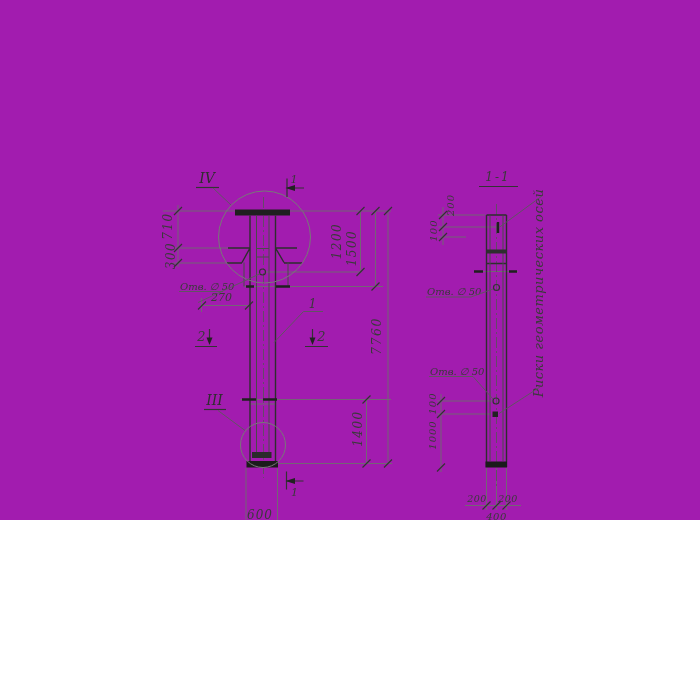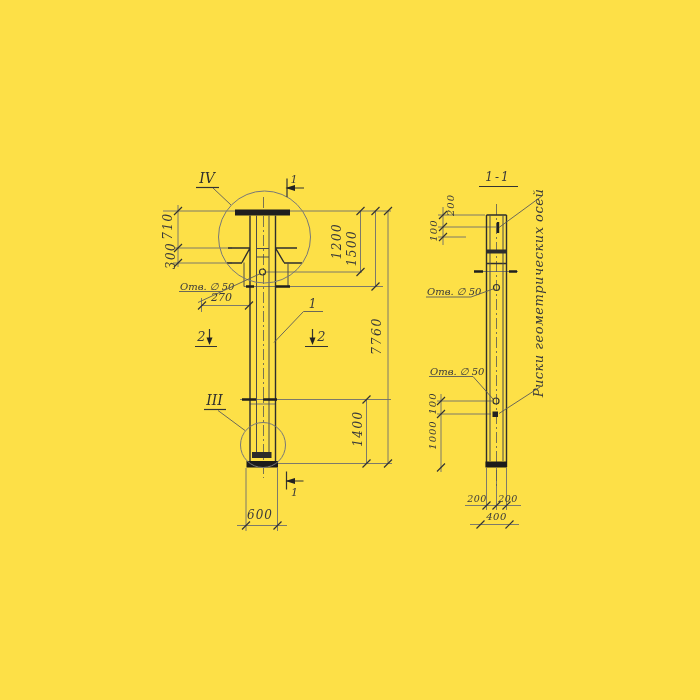--- a/index.html
+++ b/index.html
@@ -1,16 +1,16 @@
 <!DOCTYPE html>
 <html><head>
 <meta charset="utf-8">
 <style>
   html,body{margin:0;padding:0;background:#ffffff;}
-  .canvas{position:relative;width:700px;height:700px;background:#fde047;overflow:hidden;}
+  .canvas{position:relative;width:700px;height:520px;background:#a21caf;overflow:hidden;}
   svg{display:block;}
   .t{font-family:"DejaVu Serif",serif;font-style:italic;fill:#3a3a3a;}
   .roman{font-family:"DejaVu Serif",serif;font-style:italic;fill:#2e2e2e;}
   .thin{stroke:#6e6e6e;stroke-width:0.9;fill:none;}
   .med{stroke:#2e2e2e;stroke-width:1.4;fill:none;}
   .inner{stroke:#4a4a4a;stroke-width:1;fill:none;}
   .thick{stroke:#1f1f1f;stroke-width:2.4;fill:none;}
   .tick{stroke:#333;stroke-width:1.15;fill:none;}
   .ctr{stroke:#555;stroke-width:0.8;fill:none;stroke-dasharray:11 3 2 3;}
   .circle{stroke:#787878;stroke-width:1;fill:none;}

